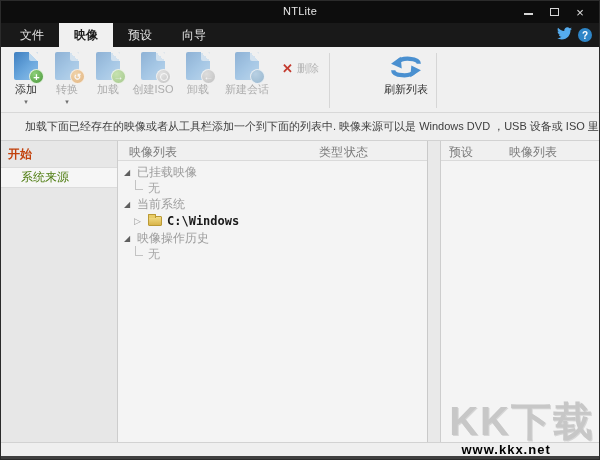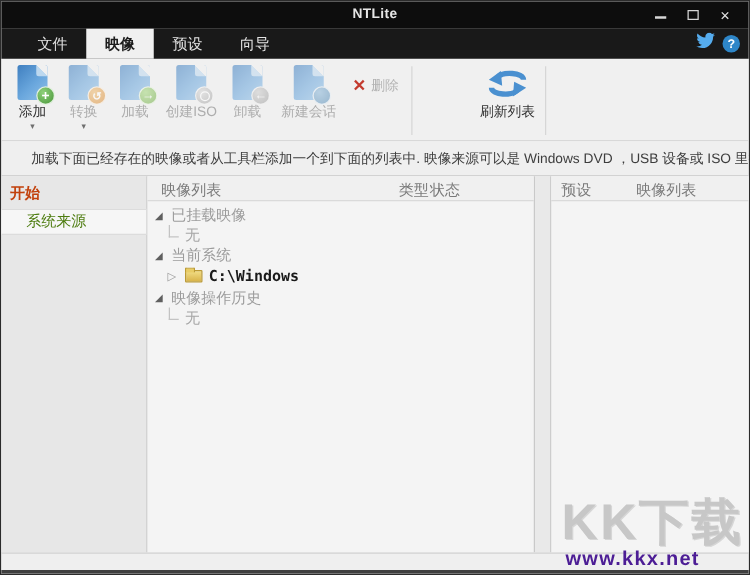--- a/index.html
+++ b/index.html
@@ -1,29 +1,29 @@
 <!DOCTYPE html>
 <html><head>
 <meta charset="utf-8">
 <style>
   * { margin:0; padding:0; box-sizing:border-box; }
   html,body { width:600px; height:460px; font-family:"Liberation Sans", sans-serif; background:#fff; }
   .window { position:relative; width:600px; height:460px; border:1px solid #2b2b2b; background:#f0f0f0; overflow:hidden; display:flex; flex-direction:column; }
 
   
   .titlebar { position:relative; height:22px; background:#0d0d0d; flex:0 0 22px; }
-  .titlebar .title { position:absolute; left:0; right:0; top:4px; text-align:center; font-size:11px; color:#e6e6e6; letter-spacing:.3px;font-weight:bold; }
+  .titlebar .title { position:absolute; left:0; right:0; top:4px; text-align:center; font-size:11px; color:#e6e6e6; letter-spacing:.3px; }
   .win-controls { position:absolute; right:6px; top:0; height:22px; display:flex; align-items:center; }
   .win-btn { width:26px; height:22px; display:flex; align-items:center; justify-content:center; color:#d6d6d6; cursor:default; }
   .glyph-min { display:block; width:9px; height:2px; background:#d6d6d6; margin-top:4px; }
   .glyph-max { display:block; width:9px; height:8px; border:1.5px solid #d6d6d6; }
   .glyph-close { font-size:13px; line-height:1; color:#e0e0e0; }
 
   
-  .tabbar { position:relative; height:24px; background:#191919; flex:0 0 24px; display:flex; align-items:stretch; padding-left:14px; }
+  .tabbar { position:relative; height:24px; background:#191919; flex:0 0 24px; display:flex; align-items:stretch; padding-left:4px; }
   .tab { padding:0 15px; font-size:12px; color:#e2e2e2; display:flex; align-items:center; }
   .tab.active { background:#f0f0f0; color:#1c1c1c;font-weight:bold; }
   .tabbar-icons { position:absolute; right:7px; top:0; height:24px; display:flex; align-items:center; gap:6px; }
   .help-circle { width:14px; height:14px; border-radius:50%; background:#2e86c8; color:#fff; font-size:10px; font-weight:bold; display:flex; align-items:center; justify-content:center; }
 
   
   .ribbon { height:66px; flex:0 0 66px; background:#f0f0f0; display:flex; align-items:flex-start; padding:5px 0 0 5px; border-bottom:1px solid #d8d8d8; }
   .rb-btn { display:flex; flex-direction:column; align-items:center; width:40px; margin-right:1px; }
   .rb-btn.wide { width:48px; }
   .rb-btn.wider { width:56px; }
@@ -81,21 +81,21 @@
   .folder-icon::before { content:""; position:absolute; left:-1px; top:-3px; width:6px; height:3px; background:#e8cc66; border:1px solid #bb9a35; border-bottom:none; border-radius:1px 1px 0 0; }
   .tree-label.strong { color:#1a1a1a; font-family:"DejaVu Sans Mono", monospace; font-size:12px; font-weight:bold; }
 
   
   .statusbar { height:14px; flex:0 0 14px; background:#efefef; border-top:1px solid #d2d2d2; }
   .bottom-edge { height:3px; flex:0 0 3px; background:#3f3f3f; }
 
   
   .watermark { position:absolute; right:4px; bottom:2px; text-align:center; z-index:5; pointer-events:none; }
   .wm-name { font-size:40px; font-weight:900; color:#c7c7c7; letter-spacing:2px; line-height:40px; text-shadow:1px 1px 0 #d6d6d6; }
-  .wm-url { font-size:16px; font-weight:bold; color:#4c1d95; letter-spacing:1px; margin:1px 32px 0 0; }
+  .wm-url { font-size:13px; font-weight:bold; color:#000000; letter-spacing:1px; margin:1px 32px 0 0; }
 </style>
 </head>
 <body>
 
 <div class="window">
 
   <div class="titlebar">
     <span class="title">NTLite</span>
     <div class="win-controls">
       <span class="win-btn">

